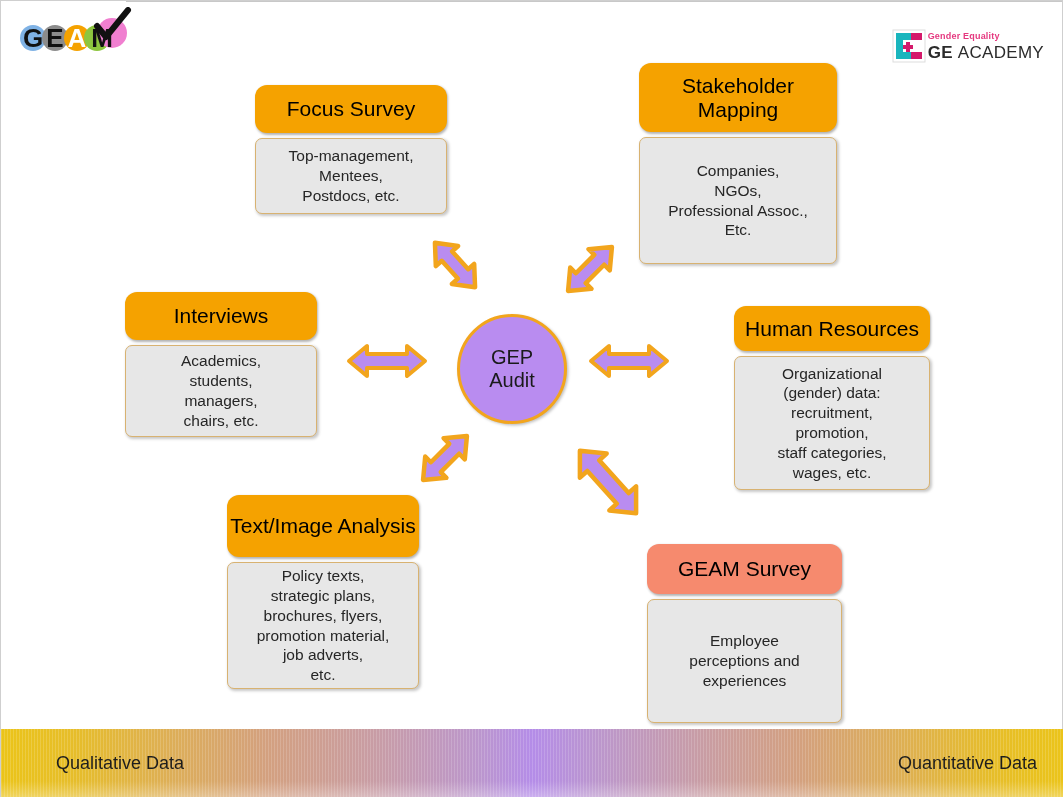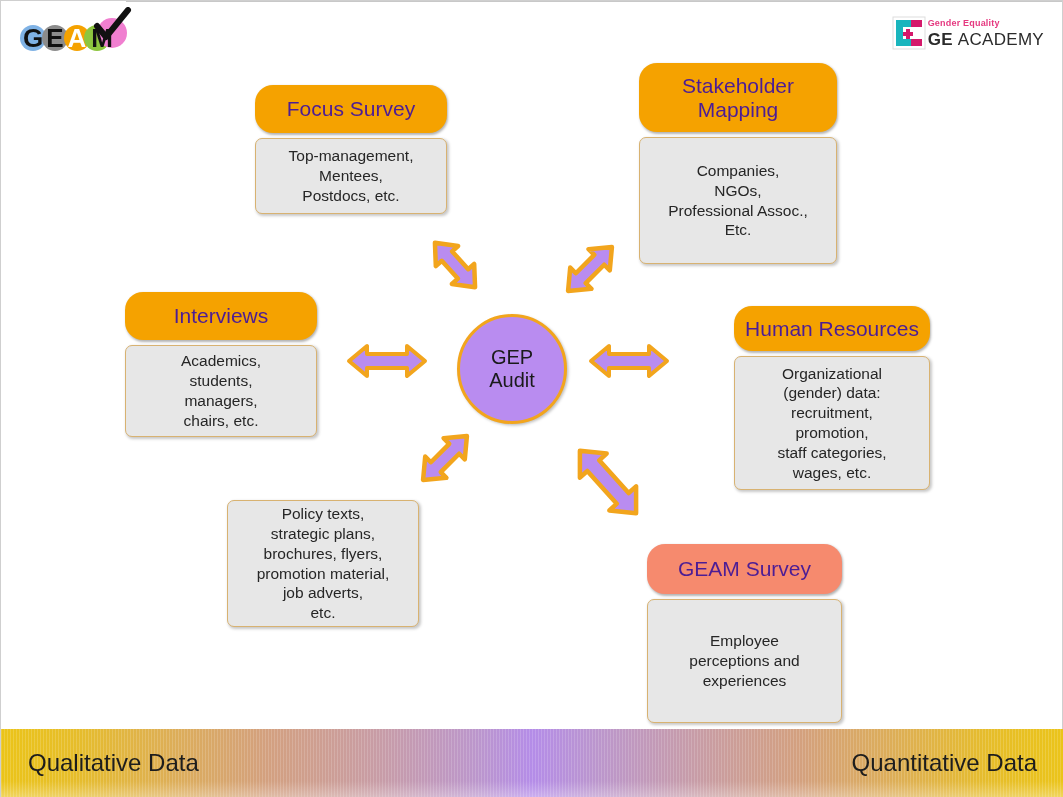--- a/index.html
+++ b/index.html
@@ -36,21 +36,21 @@
     position: absolute;
     left: 8px;
     top: 6px;
     width: 125px;
     height: 48px;
   }
 
   #ge-academy-logo {
     position: absolute;
     right: 18px;
-    top: 14px;
+    top: 27px;
     height: 36px;
     display: flex;
     align-items: center;
     gap: 2px;
   }
   .ge-mark { width: 34px; height: 34px; flex: 0 0 auto; }
   .ge-words { display: flex; flex-direction: column; justify-content: center; line-height: 1; }
   .ge-tag {
     font-size: 9px;
     color: #e5387f;
@@ -64,22 +64,22 @@
     font-weight: bold;
     letter-spacing: .3px;
   }
   .ge-name .lite { font-weight: normal; }
 
   
   .node { position: absolute; }
 
   .node-head {
     background: #f5a200;
-    border-radius: 18px;
-    color: #4c1d95;
+    border-radius: 12px;
+    color: #000000;
     font-size: 21px;
     line-height: 1.14;
     text-align: center;
     padding: 9px 0;
     display: flex;
     align-items: center;
     justify-content: center;
     box-shadow: 1px 1.5px 2.5px rgba(0,0,0,.30);
   }
   .node-head.coral { background: #f68a6e; }
@@ -199,23 +199,24 @@
     position: absolute;
     left: 0; right: 0; bottom: 0;
     height: 16px;
     background: linear-gradient(to bottom, rgba(255,255,255,0), rgba(255,255,255,.30));
     pointer-events: none;
   }
   .bar-label {
     position: absolute;
     top: 50%;
     transform: translateY(-50%);
-    font-size: 24px;
+    font-size: 18px;
     color: #1d1d1d;
     z-index: 2;
+    padding-left: 28px;
   }
   #label-qualitative  { left: 27px; }
   #label-quantitative { right: 27px; }
 </style>
 </head>
 <body>
 
 <div id="slide">
 
   <div class="header-rule"></div>
@@ -327,20 +328,22 @@
     <div class="node-head">Human Resources</div>
     <div class="node-body">Organizational
 (gender) data:
 recruitment,
 promotion,
 staff categories,
 wages, etc.</div>
   </div>
 
   <div class="node" id="node-text-image-analysis">
+    <div class="node-head">Text/Image
+Analysis</div>
     <div class="node-body">Policy texts,
 strategic plans,
 brochures, flyers,
 promotion material,
 job adverts,
 etc.</div>
   </div>
 
   <div class="node" id="node-geam-survey">
     <div class="node-head coral">GEAM Survey</div>

